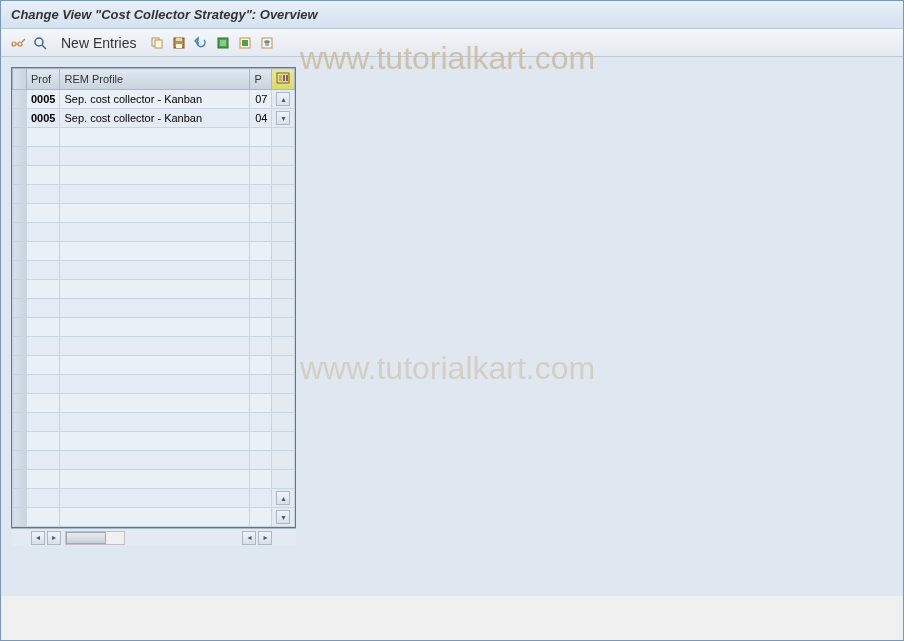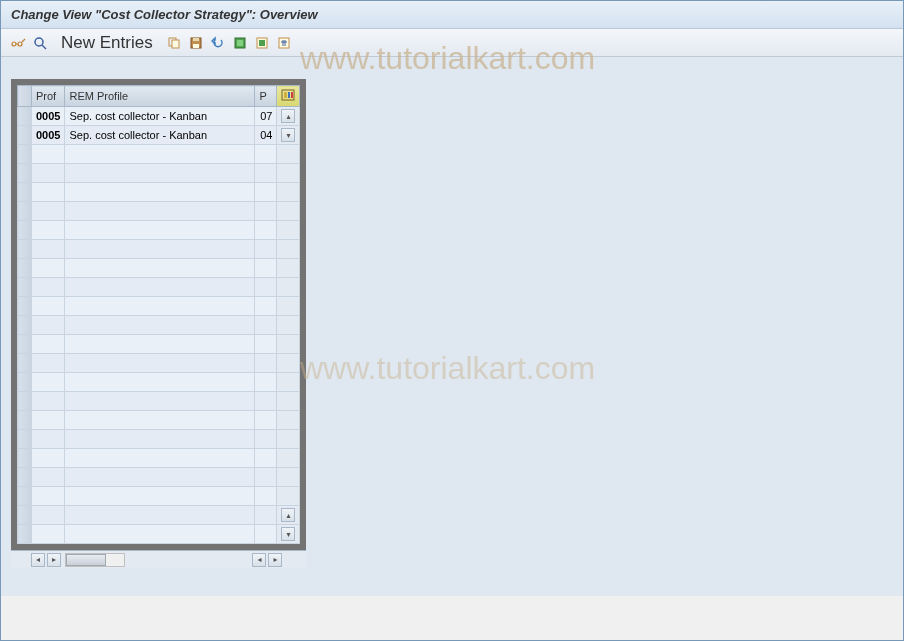--- a/index.html
+++ b/index.html
@@ -38,37 +38,36 @@
       width: 18px;
       height: 18px;
       display: flex;
       align-items: center;
       justify-content: center;
       cursor: pointer;
       border: 1px solid transparent;
       border-radius: 2px;
     }
     .toolbar-text {
-      font-size: 17px;
+      font-size: 14px;
       color: #333;
       padding: 0 8px;
       cursor: pointer;
     }
     .content-area {
       position: relative;
       background: #dfe8f0;
       height: calc(100% - 100px);
       padding: 10px;
     }
     .table-container {
       display: inline-flex;
       background: #0369a1;
-      border: 6px solid #737373;
+      border: 1px solid #737373;
       position: relative;
-      margin-top: 12px;
     }
     .table-main {
       border-collapse: collapse;
     }
     .table-main th {
       background: linear-gradient(to bottom, #e0e8f0, #c8d4e0);
       border: 1px solid #a8b8c8;
       padding: 3px 4px;
       font-weight: normal;
       text-align: left;

